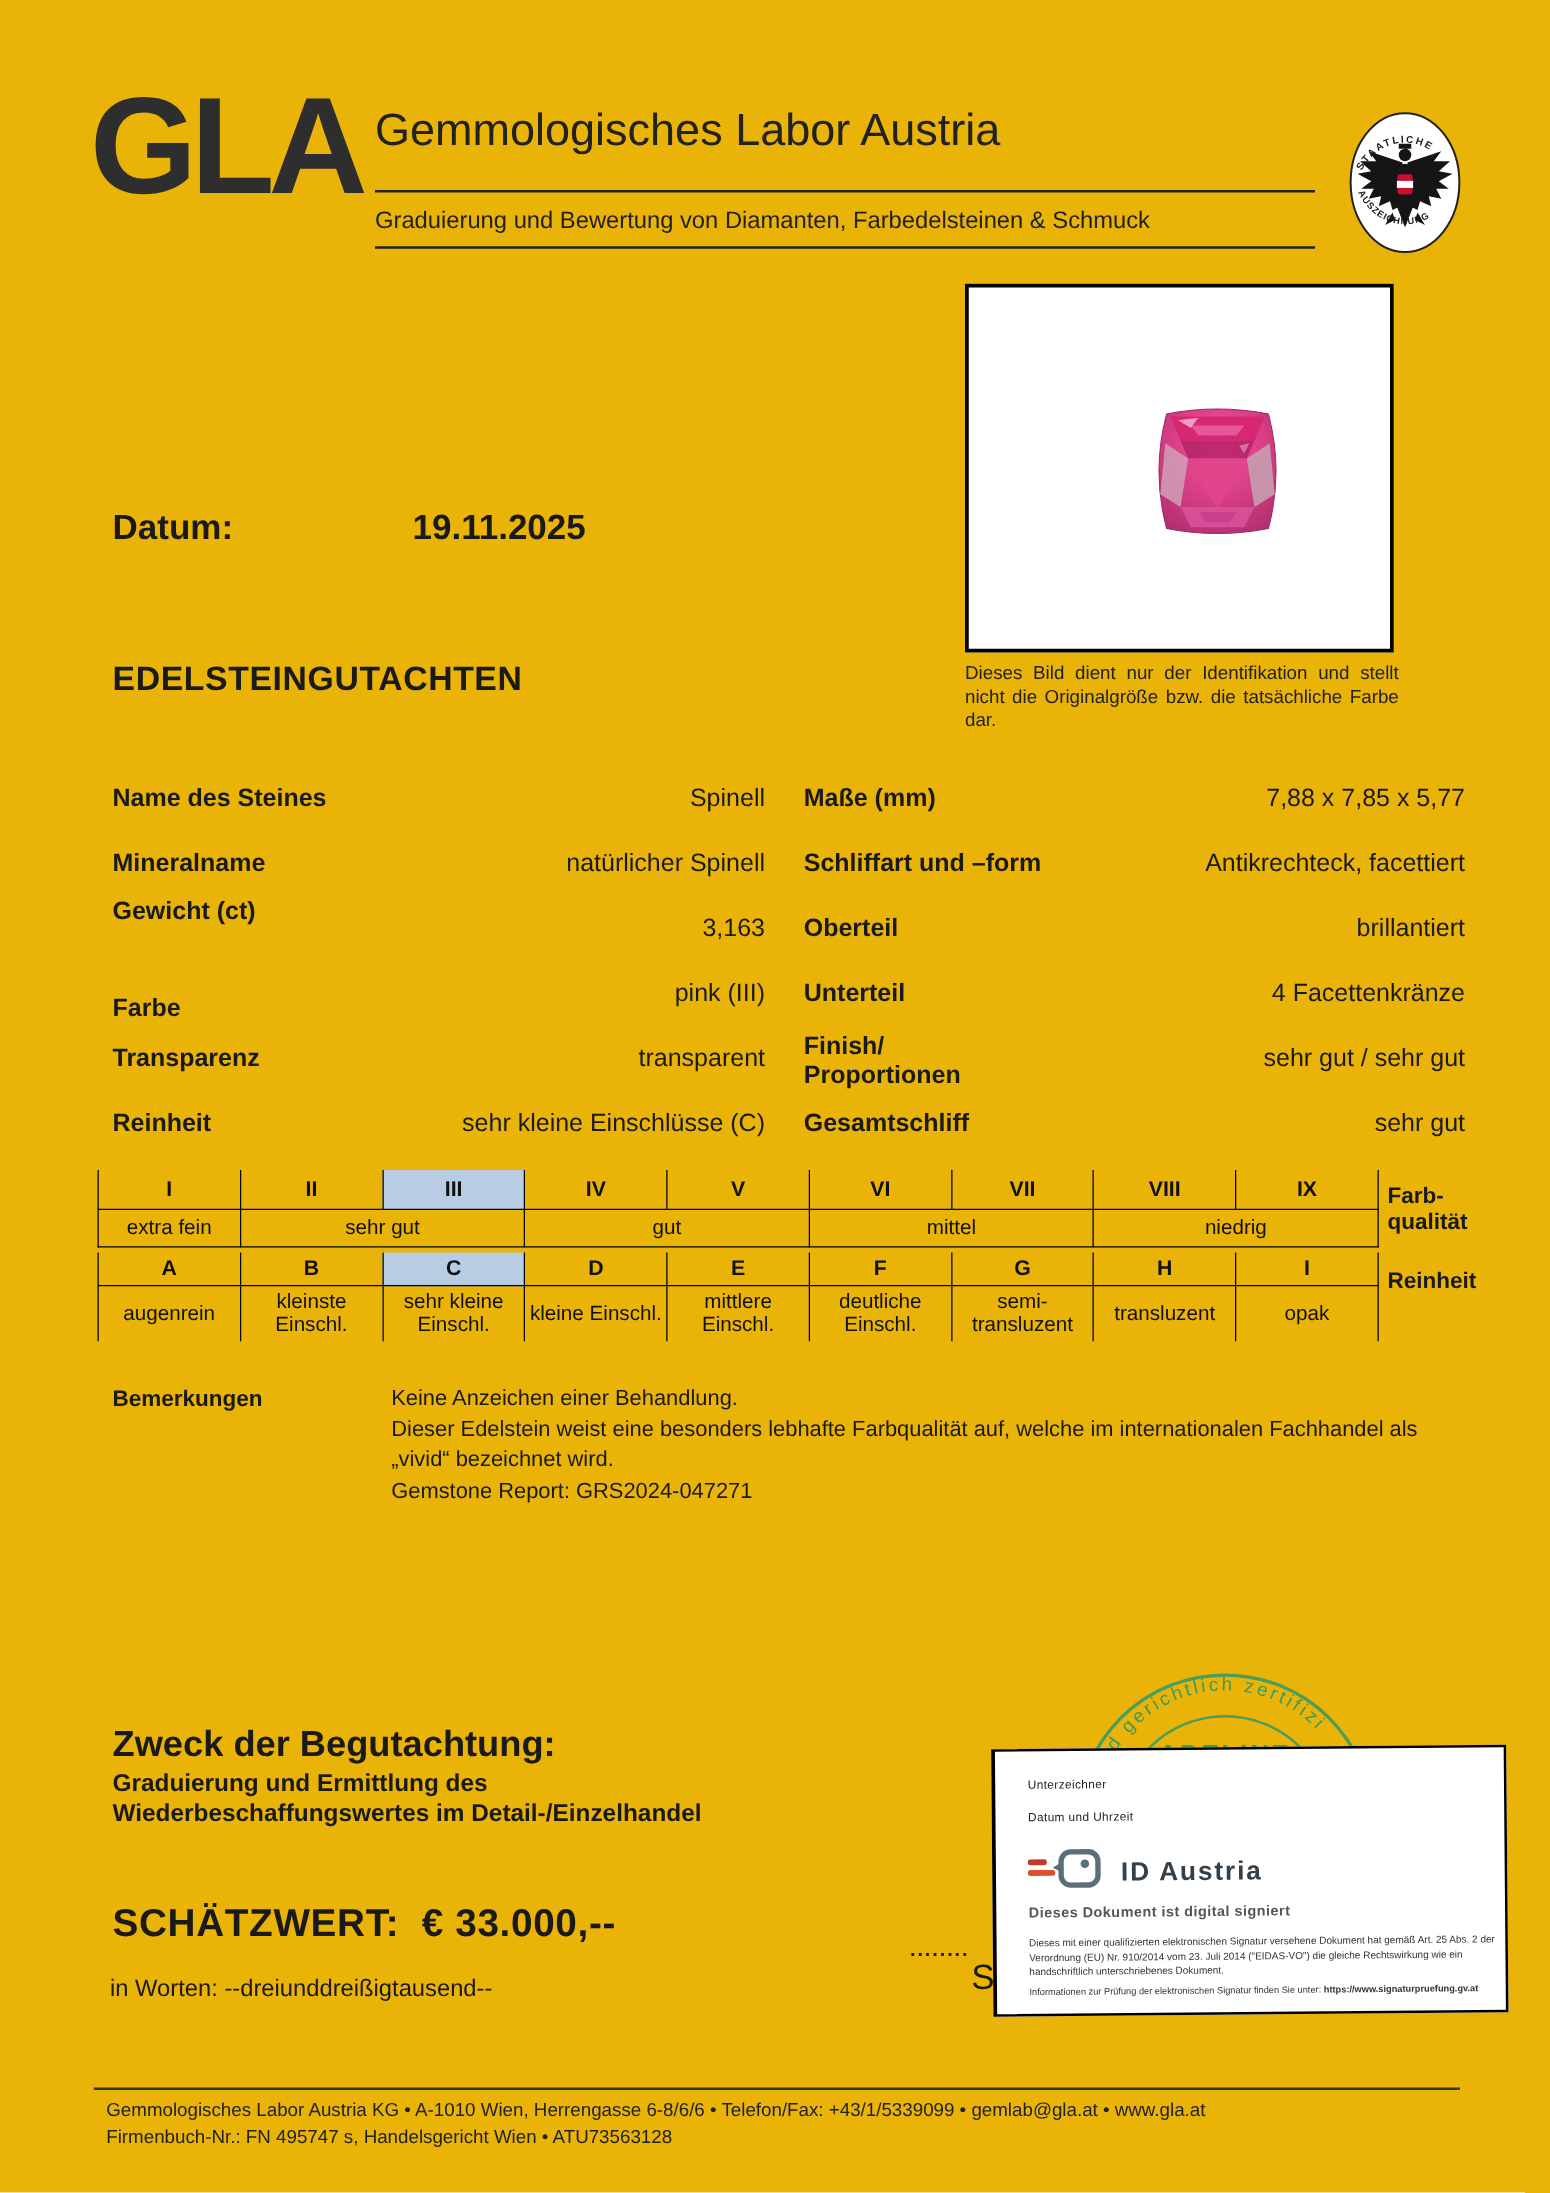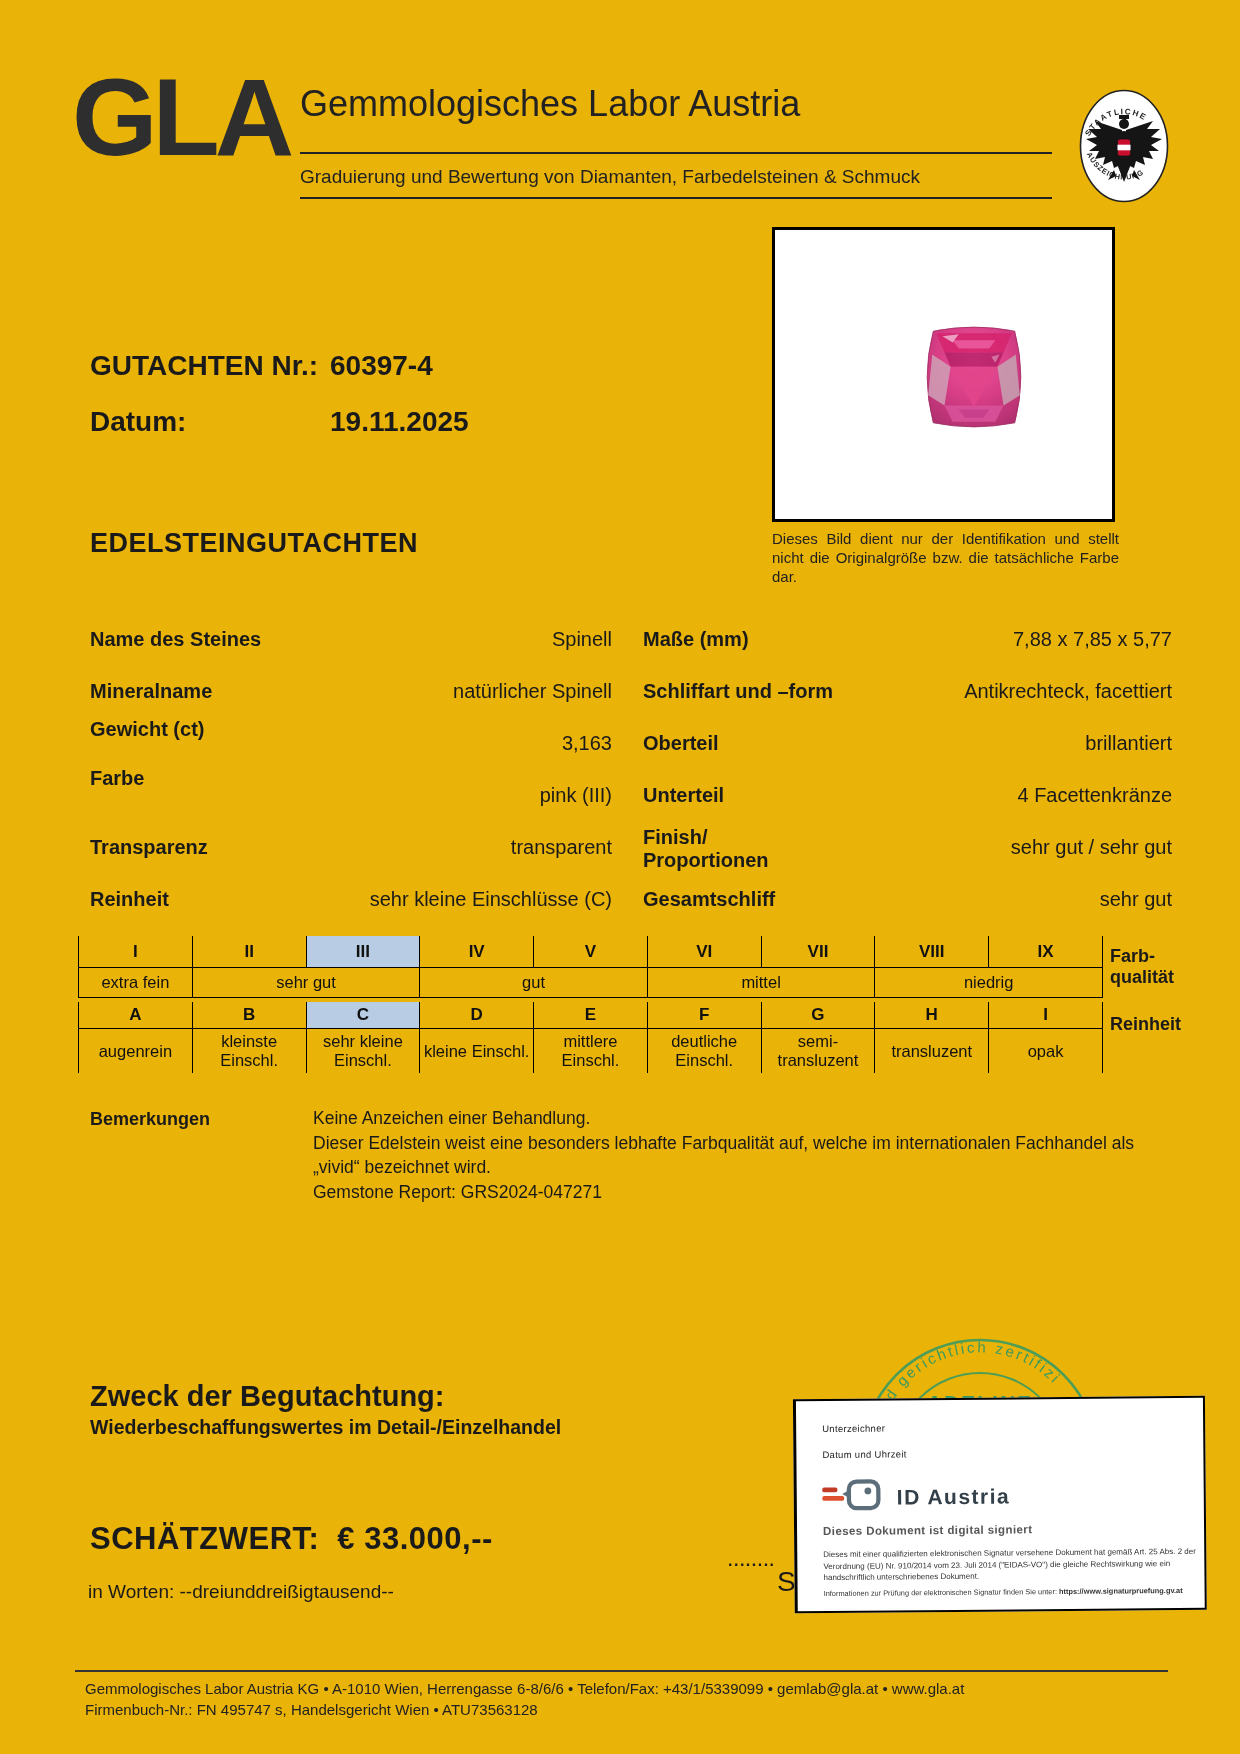--- a/index.html
+++ b/index.html
@@ -119,23 +119,20 @@
         <polygon points="56,82 62,92 54,88"></polygon>
       </g>
 
       <g>
         <rect x="39.5" y="51" width="13" height="17" rx="2.5" fill="#c8102e" stroke="#111" stroke-width="0.8"></rect>
         <rect x="39.5" y="56.7" width="13" height="5.6" fill="#ffffff"></rect>
       </g>
     </svg>
   </div>
 
-  <div class="meta-row meta-1">
-    <span class="lbl">GUTACHTEN Nr.:</span><span>60397-4</span>
-  </div>
   <div class="meta-row meta-2">
     <span class="lbl">Datum:</span><span>19.11.2025</span>
   </div>
 
   <div class="photo-box">
     <div class="gem">
       <svg width="112" height="110" viewBox="0 0 110 108">
         <defs>
           <radialGradient id="gemG" cx="50%" cy="32%" r="75%">
             <stop offset="0%" stop-color="#f2569c"></stop>
@@ -161,21 +158,21 @@
 
   <div class="doc-title">EDELSTEINGUTACHTEN</div>
 
   <div class="col col-left" id="fields-left">
       <div class="f-label" style="top: 0px;">Name des Steines</div>
       <div class="f-value" style="top: 0px;">Spinell</div>
       <div class="f-label" style="top: 52px;">Mineralname</div>
       <div class="f-value" style="top: 52px;">natürlicher Spinell</div>
       <div class="f-label" style="top: 90px; text-align: center;">Gewicht (ct)</div>
       <div class="f-value" style="top: 104px;">3,163</div>
-      <div class="f-label" style="top: 139px;">Farbe</div>
+      <div class="f-label" style="top: 168px;">Farbe</div>
       <div class="f-value" style="top: 156px;">pink (III)</div>
       <div class="f-label" style="top: 208px;">Transparenz</div>
       <div class="f-value" style="top: 208px;">transparent</div>
       <div class="f-label" style="top: 260px;">Reinheit</div>
       <div class="f-value" style="top: 260px;">sehr kleine Einschlüsse (C)</div>
     </div>
   <div class="col col-right" id="fields-right">
       <div class="f-label" style="top: 0px;">Maße (mm)</div>
       <div class="f-value" style="top: 0px;">7,88 x 7,85 x 5,77</div>
       <div class="f-label" style="top: 52px;">Schliffart und –form</div>
@@ -249,20 +246,21 @@
 
   <div class="remarks-label">Bemerkungen</div>
   <div class="remarks-text">
     <div>Keine Anzeichen einer Behandlung.</div>
     <div>Dieser Edelstein weist eine besonders lebhafte Farbqualität auf, welche im internationalen Fachhandel als „vivid“ bezeichnet wird.</div>
     <div>Gemstone Report: GRS2024-047271</div>
   </div>
 
   <div class="purpose-title">Zweck der Begutachtung:</div>
   <div class="purpose-lines">
+    <div>Graduierung und Ermittlung des</div>
     <div>Wiederbeschaffungswertes im Detail-/Einzelhandel</div>
   </div>
   <div class="value-line">
     <span>SCHÄTZWERT:</span><span class="amount">€ 33.000,--</span>
   </div>
   <div class="in-words">in Worten: --dreiunddreißigtausend--</div>
 
   <div class="stamp">
     <svg width="260" height="260" viewBox="0 0 260 260">
       <defs>

